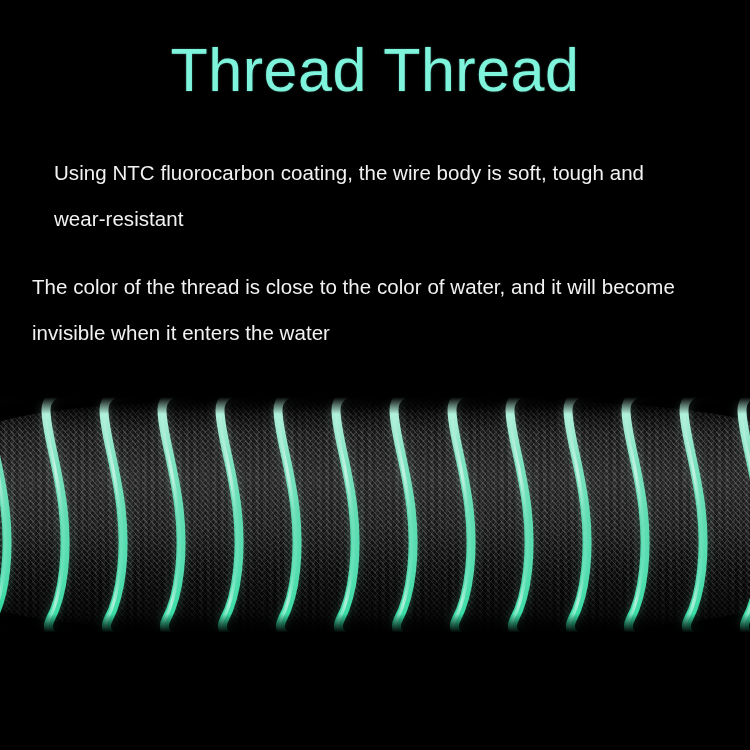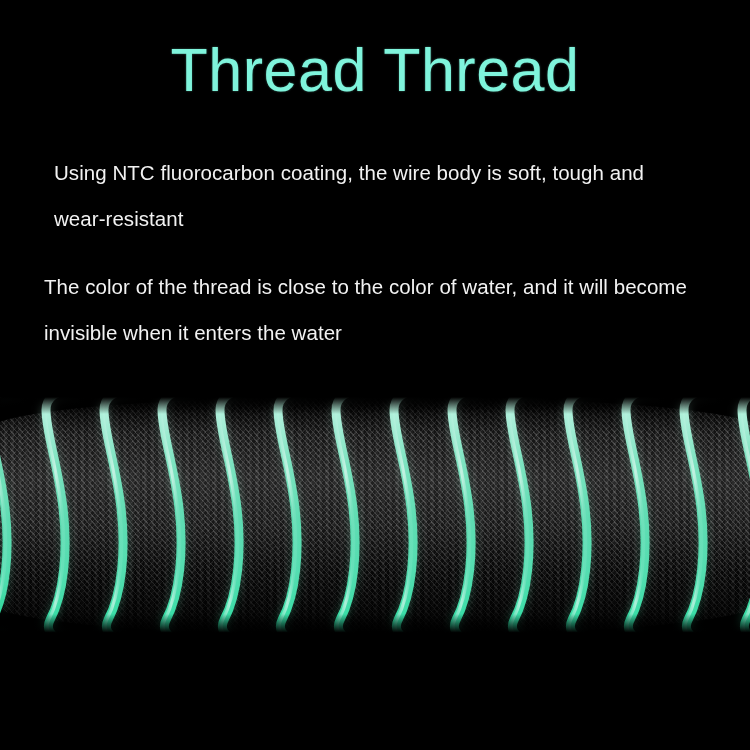--- a/index.html
+++ b/index.html
@@ -60,21 +60,21 @@
     letter-spacing: 0.05px;
   }
   .para.p1 {
     padding-left: 54px;
     padding-right: 48px;
     margin: 0 0 22px 0;
   }
   .para.p2 {
     padding-left: 28px;
     padding-right: 13px;
-    margin: 16px;
+    margin: 4px;
   }
 
   
   .photo {
     position: absolute;
     left: 0;
     top: 388px;
     width: 750px;
     height: 256px;
     overflow: hidden;

